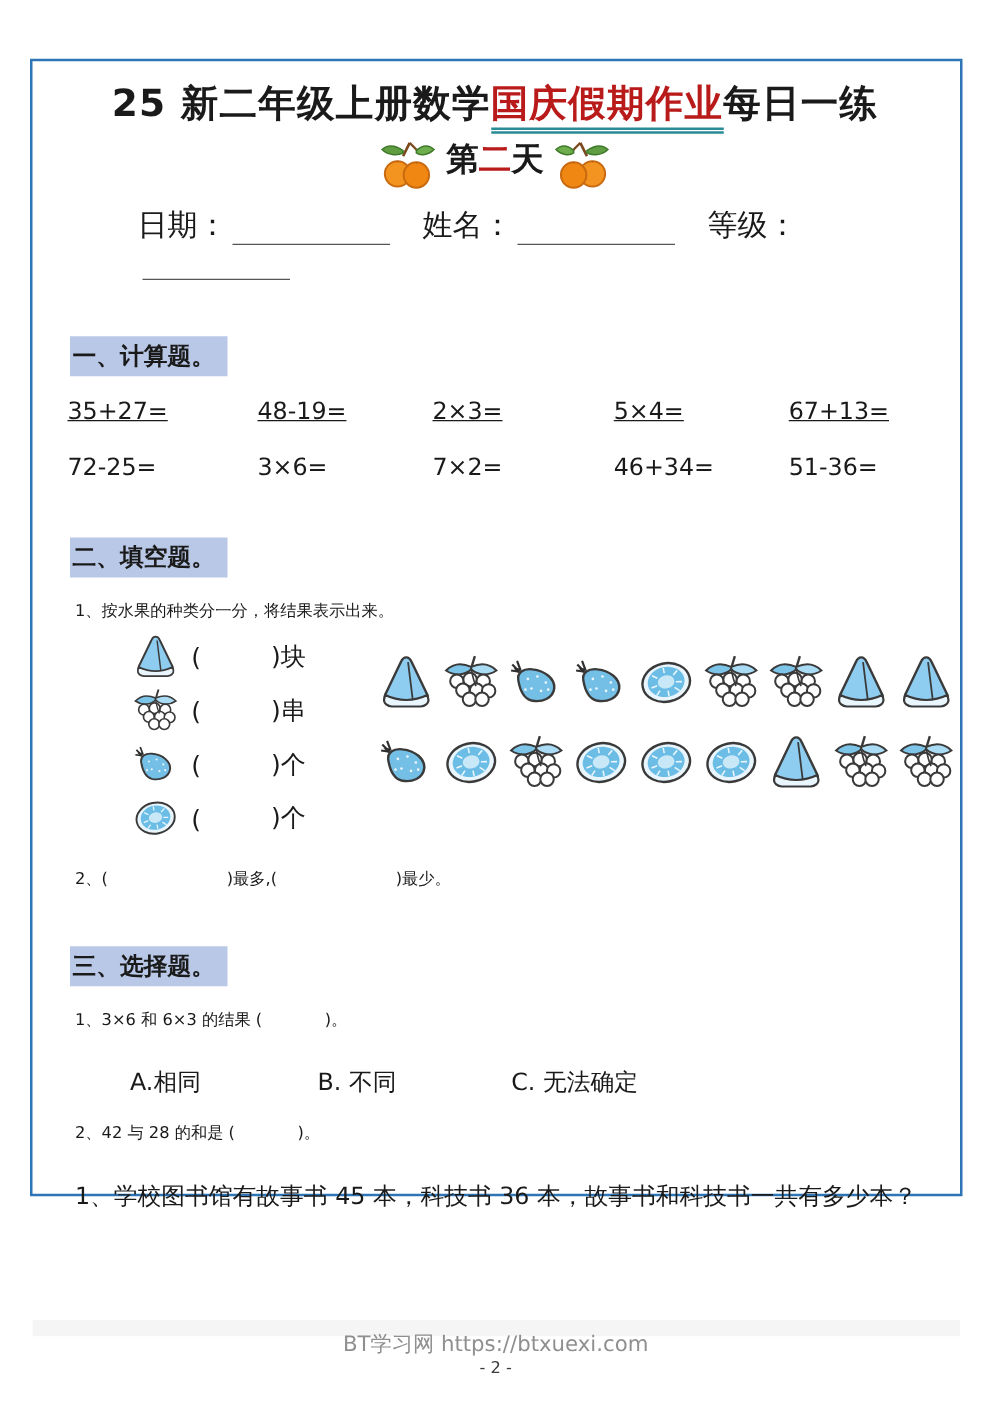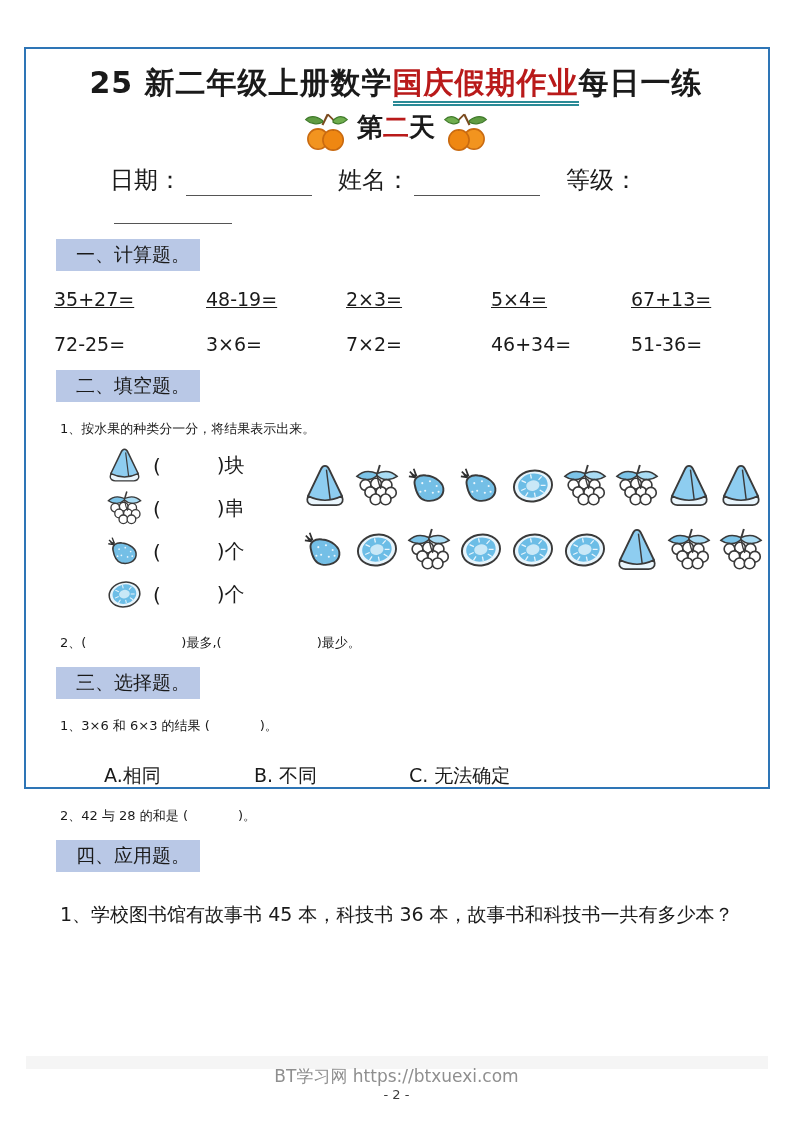--- a/index.html
+++ b/index.html
@@ -1,35 +1,35 @@
 <!DOCTYPE html>
 <html style="--frame-blue: #2e75b6; --accent-red: #b91a1a; --underline-teal: #2a8a96; --heading-highlight: #b9c8e6; --fruit-blue: #79c2e8; --fruit-light-blue: #e8f5fc; --orange: #f2941f;"><head>
 <meta charset="utf-8">
 <style>
   html,body{margin:0;padding:0;background:#fff;}
   .canvas{position:relative;width:793px;height:1122px;background:#fff;overflow:hidden;
           font-family:"DejaVu Sans","Liberation Sans",sans-serif;color:#1a1a1a;}
-  .frame{position:absolute;left:24px;top:47px;width:746px;height:742px;box-sizing:border-box;
+  .frame{position:absolute;left:24px;top:47px;width:746px;height:910px;box-sizing:border-box;
          border:2px solid var(--frame-blue,#2e75b6);background:#fff;padding:8px 16px 0 14px;}
   .title{text-align:center;font-size:30px;font-weight:bold;letter-spacing:1px;margin:6px 0 0 0;
          white-space:nowrap;}
   .title-red{color:var(--accent-red,#b91a1a);border-bottom:5px double var(--underline-teal,#2a8a96);
              padding-bottom:1px;}
   .day-row{display:flex;justify-content:center;gap:8px;margin-top:6px;height:52px;}
   .day-text{font-size:26px;font-weight:bold;}
   .day-red{color:var(--accent-red,#b91a1a);}
   .orange-icon{width:46px;height:44px;}
   .orange-icon.flip{transform:scaleX(-1);}
   .info-row{margin:2px 0 0 70px;font-size:24px;}
   .blank-line{display:inline-block;width:126px;border-bottom:1.5px solid #555;height:18px;
               margin:0 26px 0 4px;vertical-align:bottom;}
   .blank-line.last{margin-right:0;width:118px;}
   .sec-head{margin:15px 0 0 16px;}
-  .hl{background:var(--heading-highlight,#b9c8e6);font-size:19px;font-weight:400;
-      padding:3px 10px 3px 20px;display:inline-block;}
+  .hl{background:var(--heading-highlight,#b9c8e6);font-size:19px;font-weight:700;
+      padding:3px 10px 3px 2px;display:inline-block;margin-top:30px;}
   .calc-row{display:grid;grid-template-columns:152px 140px 145px 140px 1fr;
             padding-left:14px;font-size:19px;}
   .calc-row.r1{margin-top:17px;text-decoration:underline;}
   .calc-row.r2{margin-top:23px;}
   .q-text{font-size:13px;margin:18px 0 0 20px;}
   .fruit-area{display:flex;margin-top:6px;}
   .answer-col{margin-left:66px;width:196px;flex:none;}
   .answer-row{display:flex;align-items:center;height:43px;font-size:20px;}
   .a-icon{width:37px;height:37px;margin-right:10px;flex:none;}
   .agap{display:inline-block;width:56px;}
@@ -263,21 +263,20 @@
 
     <div class="sec-head"><span class="hl">三、选择题。</span></div>
     <div class="q-text"><span>1、3×6 和 6×3 的结果 (</span><span class="cgap"></span><span>)。</span></div>
     <div class="options">
         <span class="opt">A.相同</span>
         <span class="opt">B. 不同</span>
         <span class="opt">C. 无法确定</span>
       </div>
     <div class="q-text"><span>2、42 与 28 的和是 (</span><span class="cgap"></span><span>)。</span></div>
 
-    <div class="sec-head"><span class="hl">四、应用题。</span></div>
     <div class="app-q"><span class="smudge"></span><span>1、学校图书馆有故事书 45 本，科技书 36 本，故事书和科技书一共有多少本？</span></div>
 
   </div>
 
   <div class="bottom-band"></div>
 
   <div class="footer">
     <div class="site">BT学习网 https://btxuexi.com</div>
     <div class="pagenum">- 2 -</div>
   </div>

